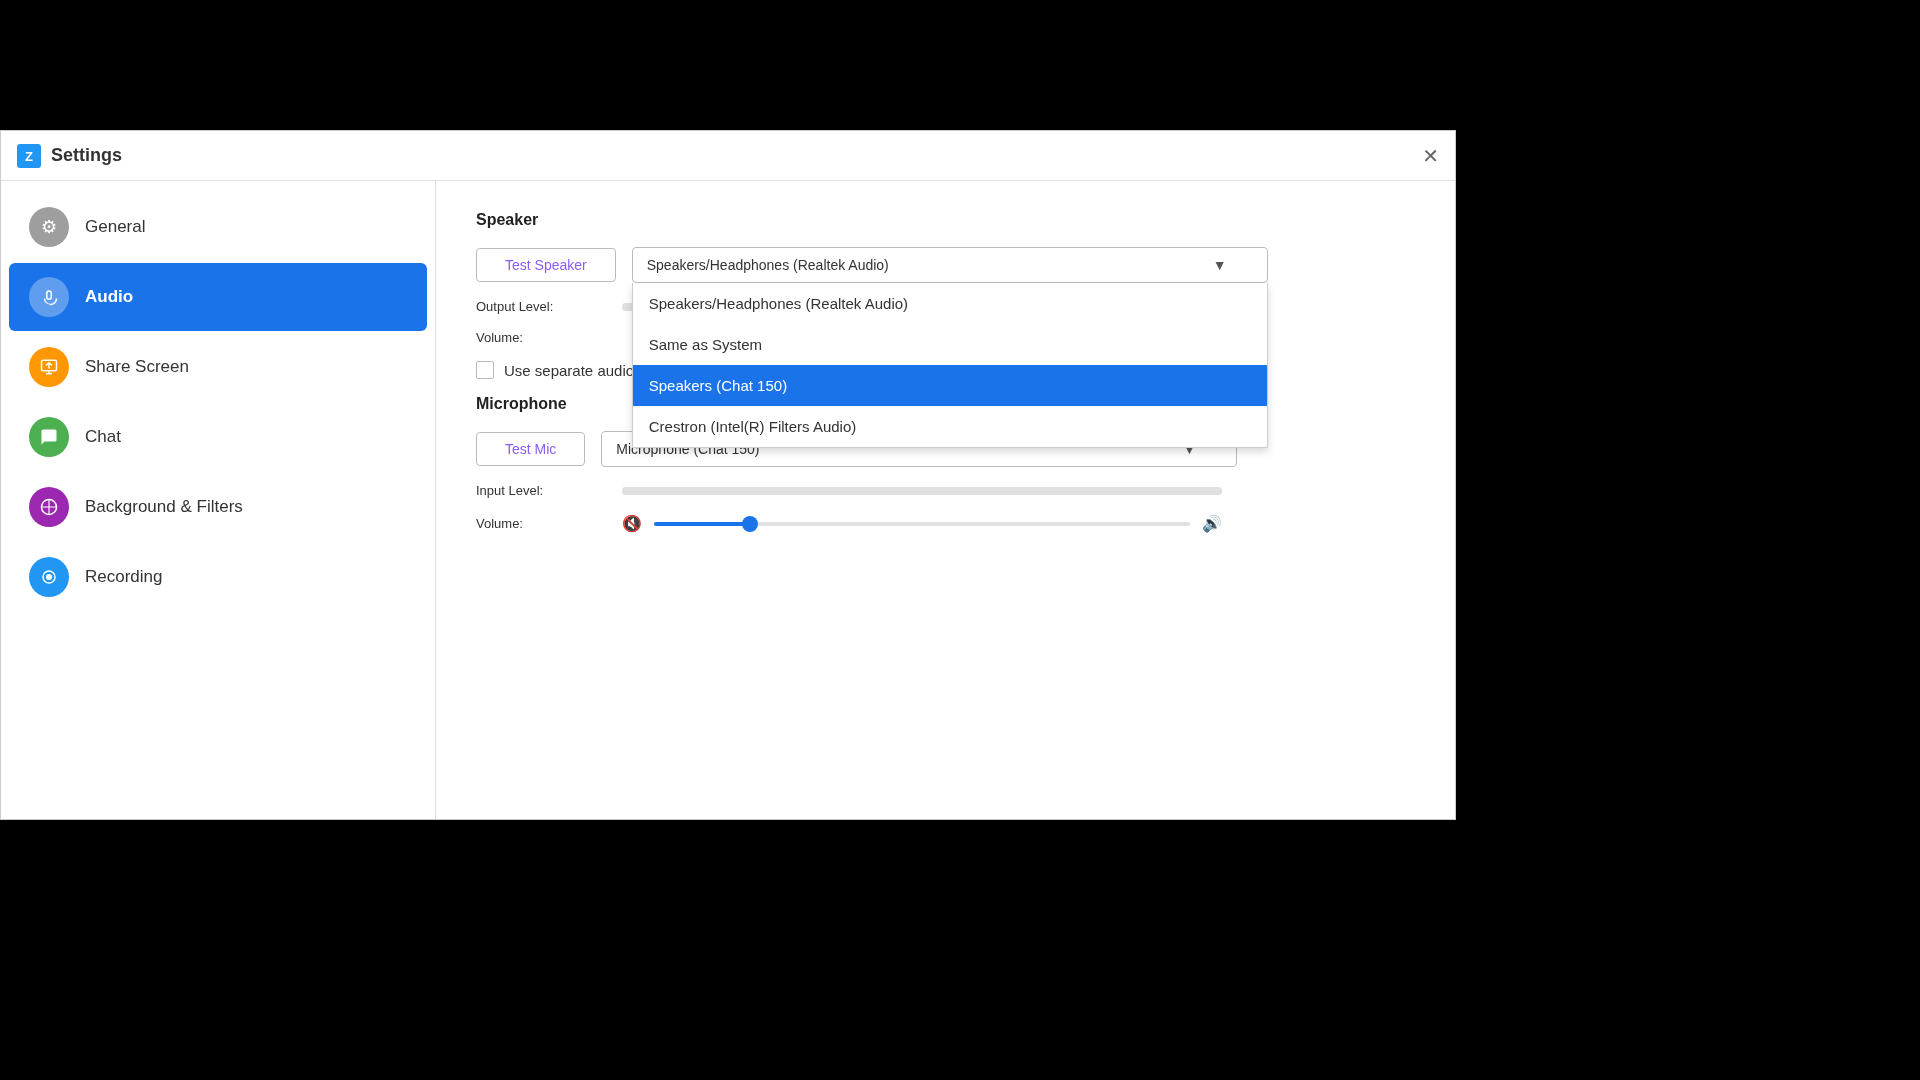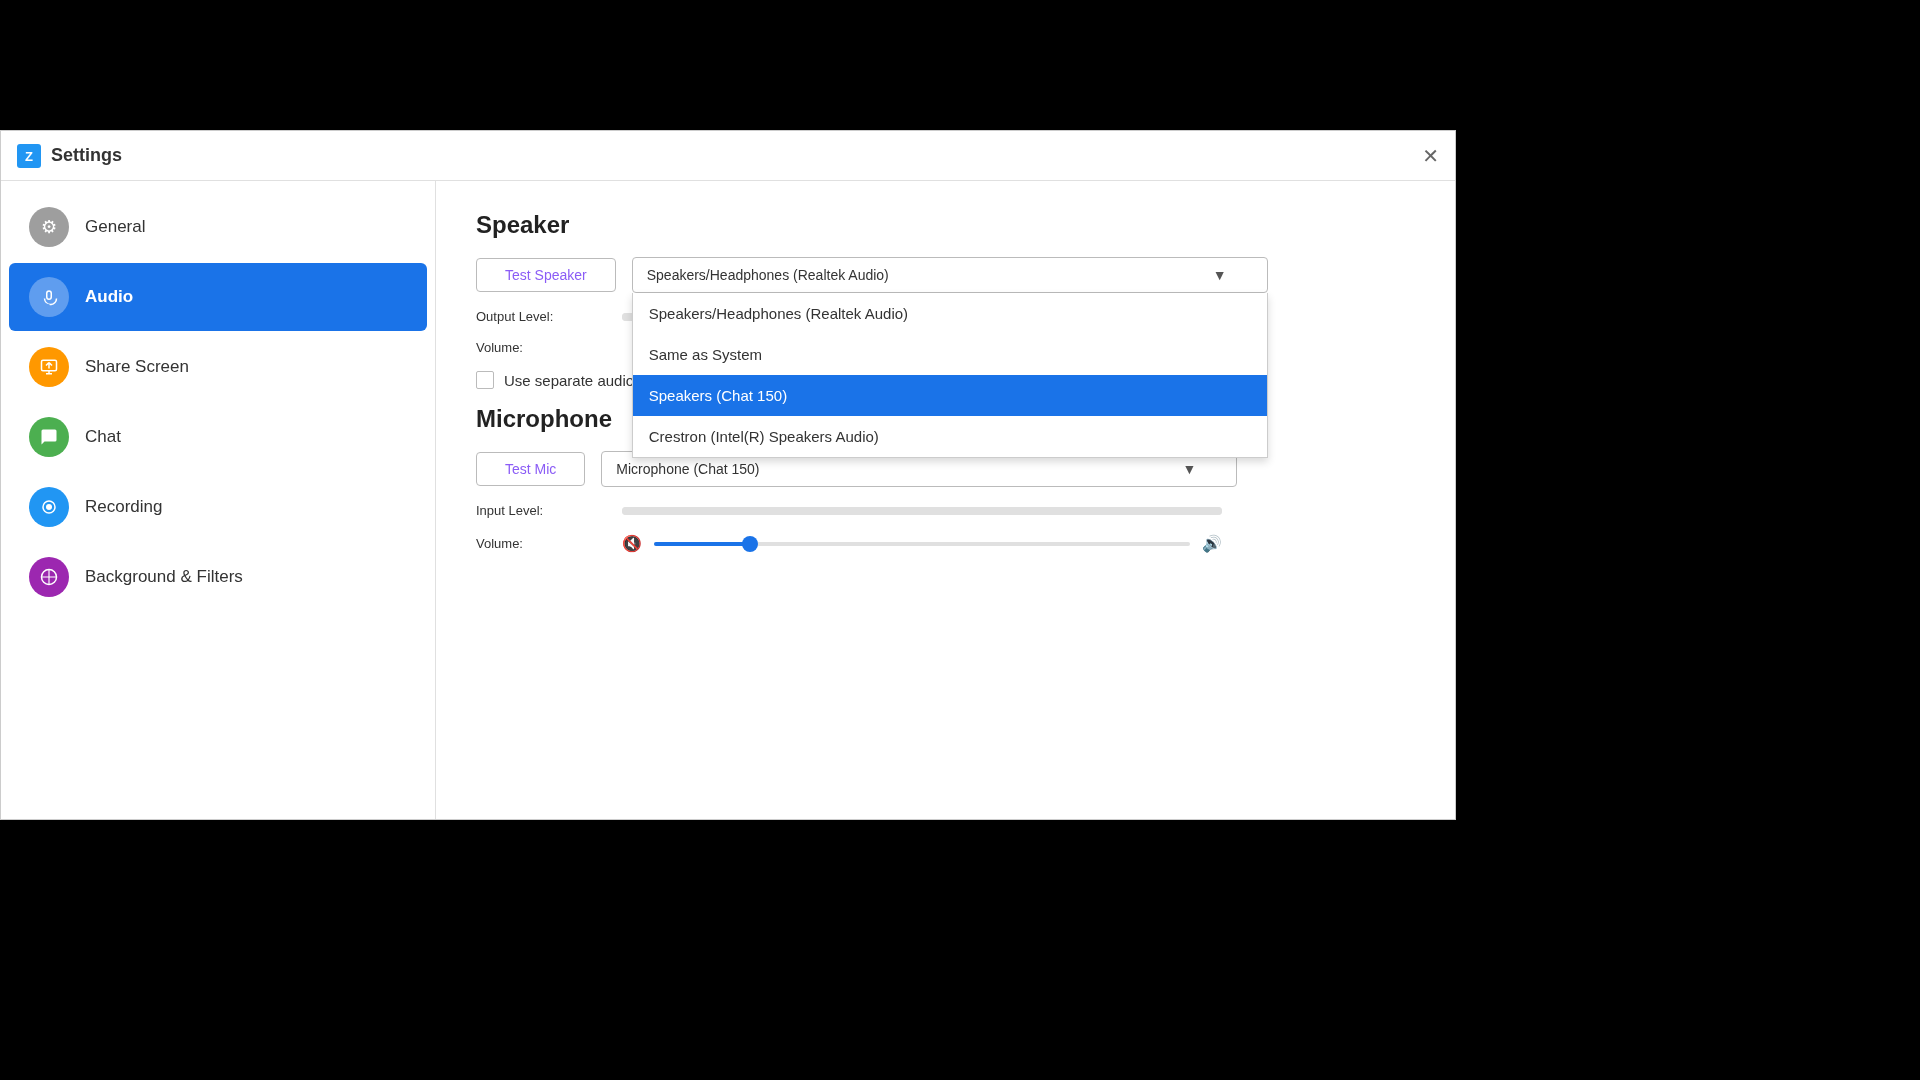--- a/index.html
+++ b/index.html
@@ -103,21 +103,21 @@
     .icon-background { background: #9c27b0; color: #fff; }
     .icon-recording { background: #2196f3; color: #fff; }
 
     .main-content {
       flex: 1;
       padding: 30px 40px;
       overflow-y: auto;
       position: relative;
     }
     .section-title {
-      font-size: 24px;
+      font-size: 16px;
       font-weight: 700;
       color: #222;
       margin-bottom: 18px;
     }
     .row {
       display: flex;
       align-items: center;
       margin-bottom: 16px;
       gap: 16px;
     }
@@ -293,58 +293,58 @@
       <div class="sidebar-item">
         <div class="icon-circle icon-chat">
           <svg width="18" height="18" viewBox="0 0 24 24" fill="white">
             <path d="M20 2H4a2 2 0 0 0-2 2v18l4-4h14a2 2 0 0 0 2-2V4a2 2 0 0 0-2-2z"></path>
           </svg>
         </div>
         <span class="sidebar-label">Chat</span>
       </div>
 
       <div class="sidebar-item">
+        <div class="icon-circle icon-background">
+          <svg width="18" height="18" viewBox="0 0 24 24" fill="white">
+            <circle cx="12" cy="12" r="10" fill="none" stroke="white" stroke-width="2"></circle>
+            <path d="M12 2v20M2 12h20" stroke="white" stroke-width="1.5"></path>
+          </svg>
+        </div>
+        <span class="sidebar-label">Background &amp; Filters</span>
+      </div>
+
+      <div class="sidebar-item">
         <div class="icon-circle icon-recording">
           <svg width="18" height="18" viewBox="0 0 24 24" fill="white">
             <circle cx="12" cy="12" r="8" fill="none" stroke="white" stroke-width="2"></circle>
             <circle cx="12" cy="12" r="4" fill="white"></circle>
           </svg>
         </div>
         <span class="sidebar-label">Recording</span>
-      </div>
-
-      <div class="sidebar-item">
-        <div class="icon-circle icon-background">
-          <svg width="18" height="18" viewBox="0 0 24 24" fill="white">
-            <circle cx="12" cy="12" r="10" fill="none" stroke="white" stroke-width="2"></circle>
-            <path d="M12 2v20M2 12h20" stroke="white" stroke-width="1.5"></path>
-          </svg>
-        </div>
-        <span class="sidebar-label">Background &amp; Filters</span>
       </div>
 
     </div>
 
     <div class="main-content">
 
       <div class="section-title">Speaker</div>
 
       <div class="row">
         <button class="test-btn">Test Speaker</button>
         <div class="select-wrapper">
           <div class="select-display">
             <span>Speakers/Headphones (Realtek Audio)</span>
             <span class="select-chevron">▼</span>
           </div>
 
           <div class="dropdown-menu">
             <div class="dropdown-item">Speakers/Headphones (Realtek Audio)</div>
             <div class="dropdown-item">Same as System</div>
             <div class="dropdown-item selected">Speakers (Chat 150)</div>
-            <div class="dropdown-item">Crestron (Intel(R) Speakers Audio)</div>
+            <div class="dropdown-item">Crestron (Intel(R) Filters Audio)</div>
           </div>
         </div>
       </div>
 
       <div class="row">
         <span class="label">Output Level:</span>
         <div class="level-bar-container">
           <div class="level-bar-fill"></div>
         </div>
       </div>

